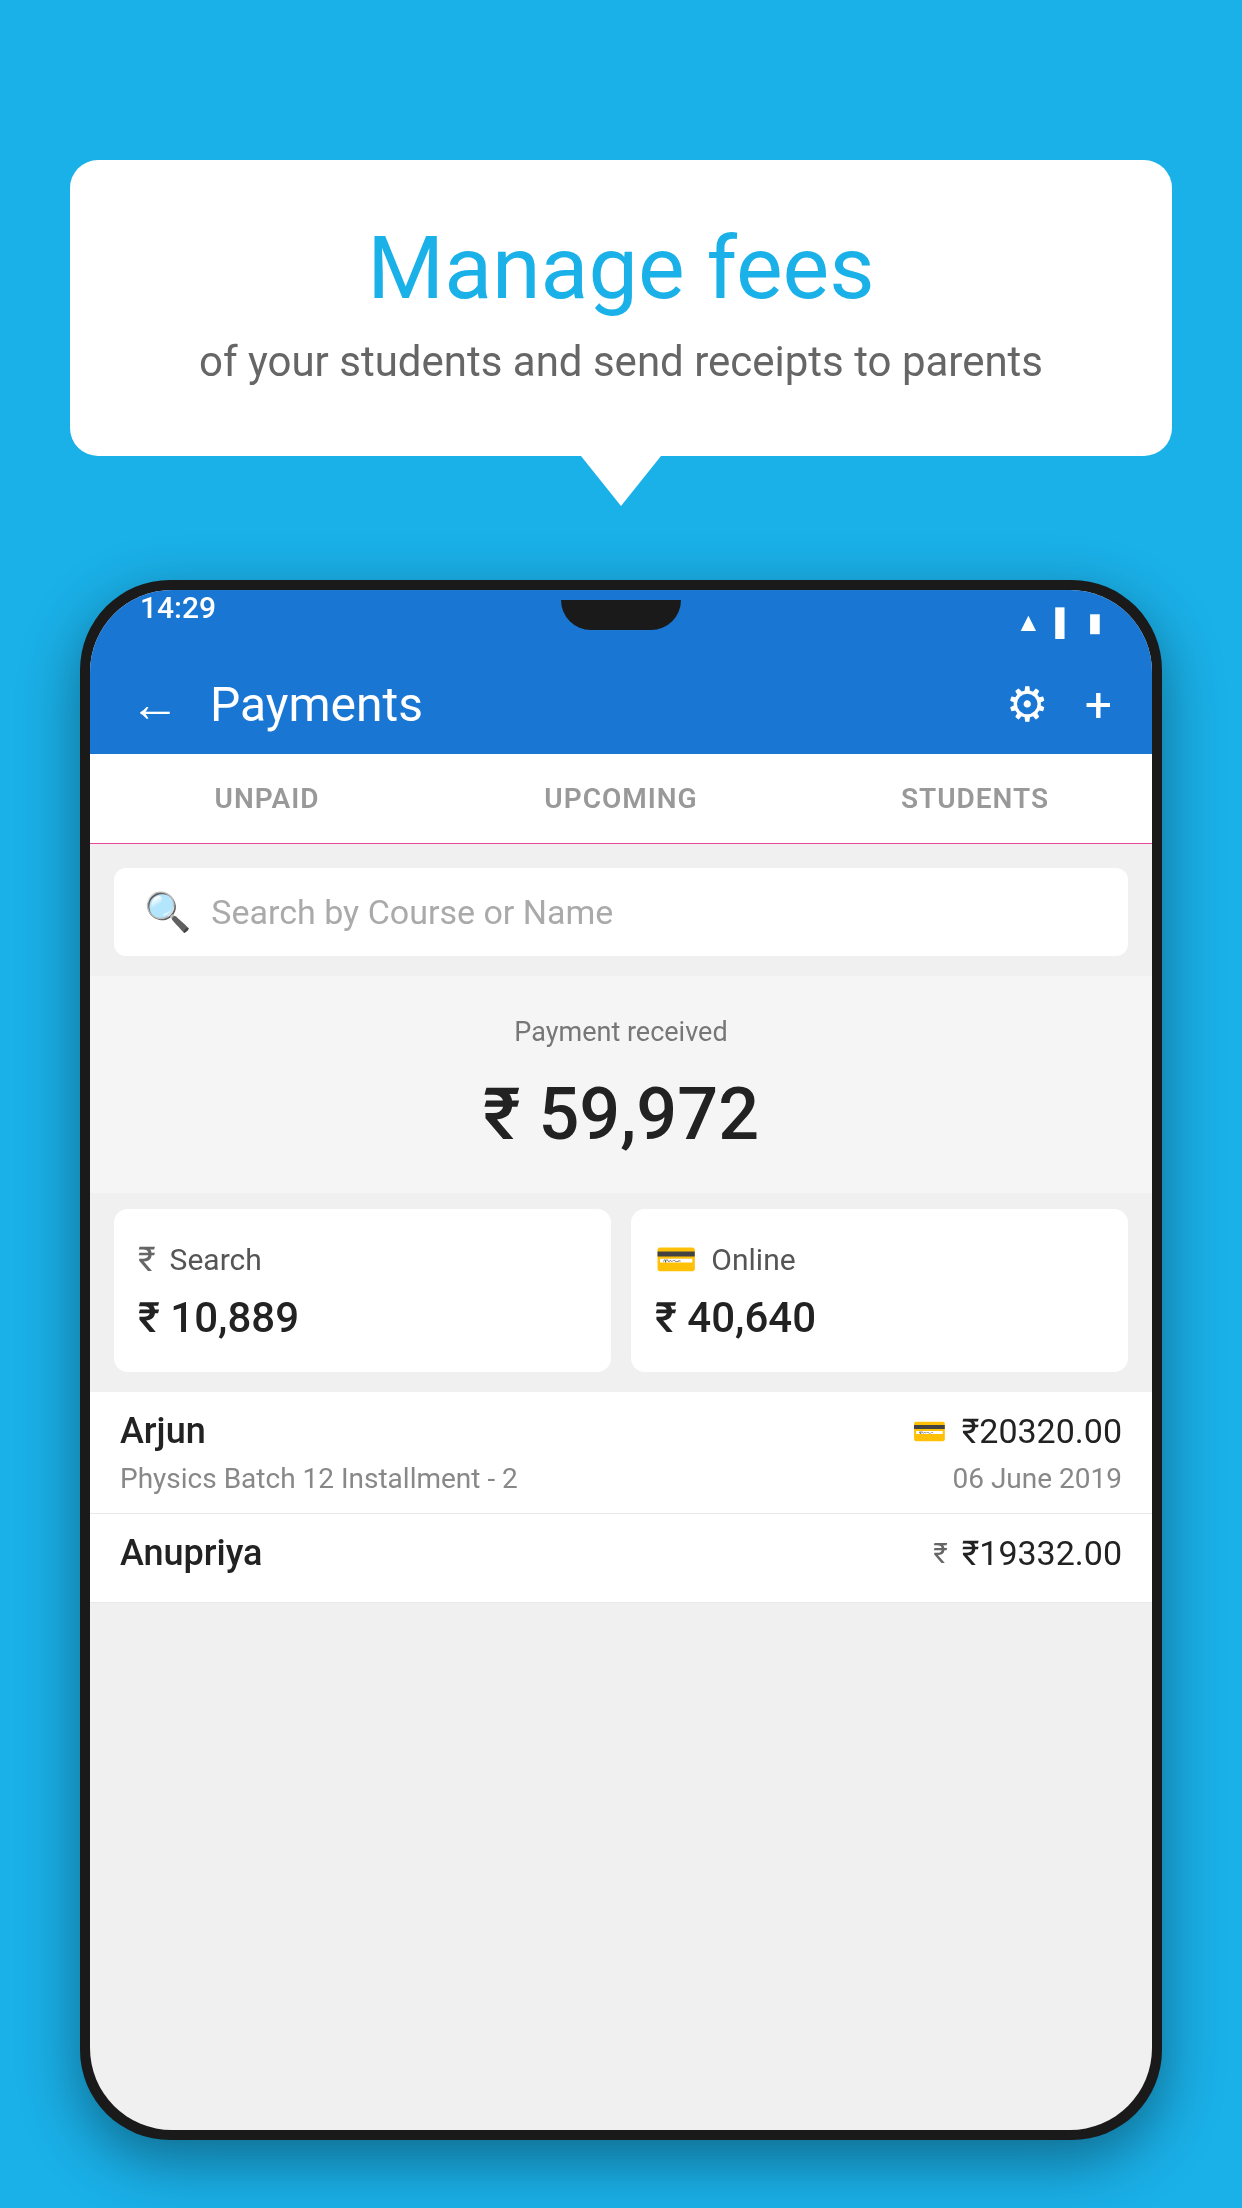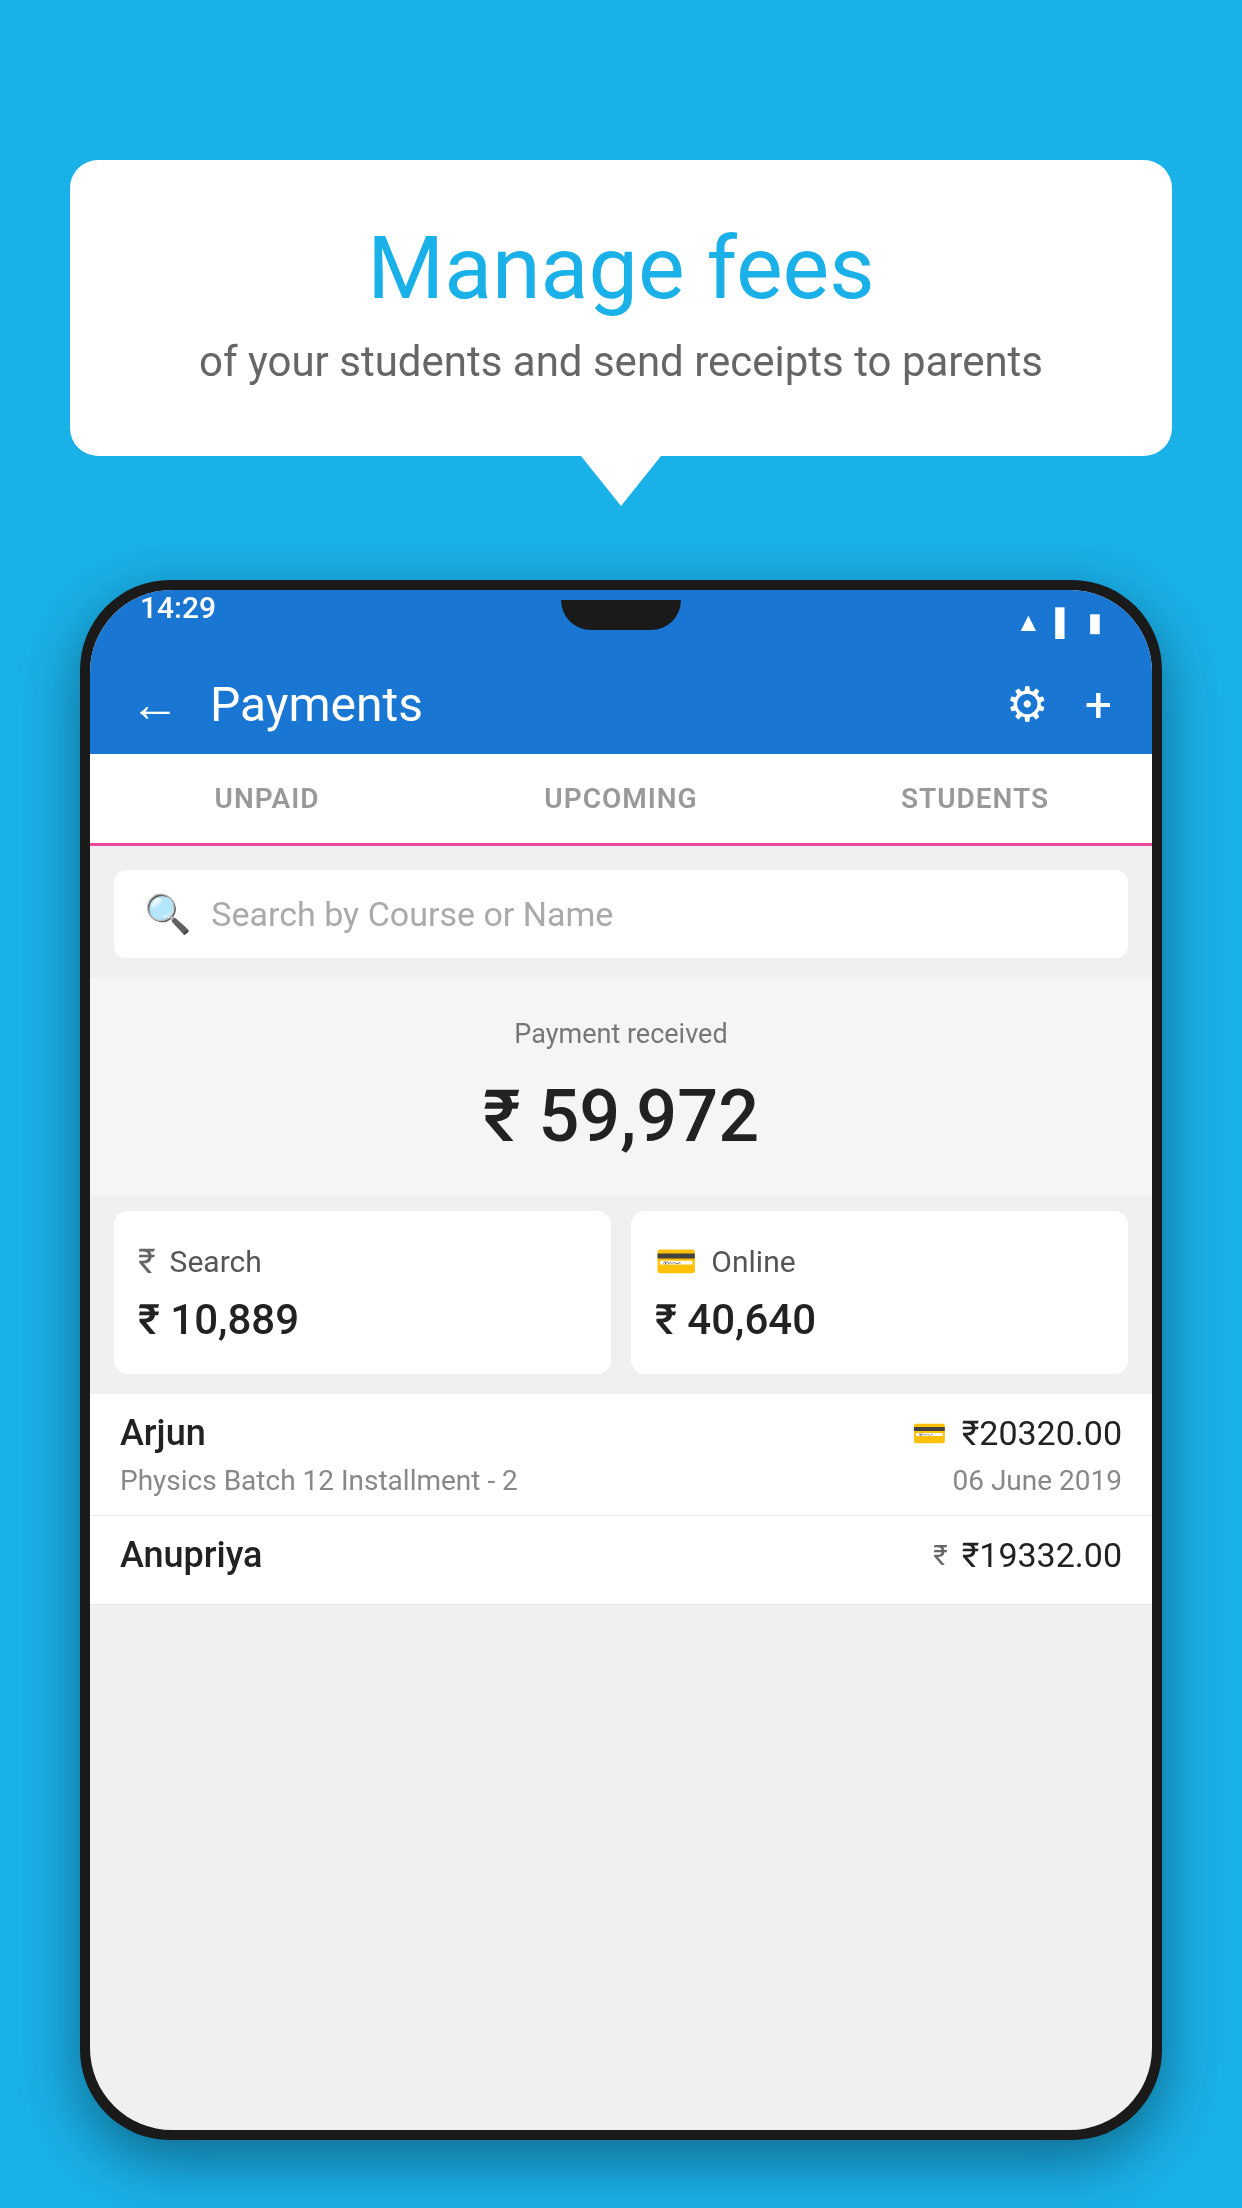--- a/index.html
+++ b/index.html
@@ -147,21 +147,21 @@
 
     .gear-icon, .plus-icon {
       color: white;
       font-size: 48px;
     }
 
     
     .tabs {
       background: white;
       display: flex;
-      border-bottom: 3px solid #ec4899;
+      border-bottom: 1px solid #ec4899;
     }
 
     .tab {
       flex: 1;
       text-align: center;
       padding: 28px 0;
       font-size: 28px;
       font-weight: 600;
       color: #999;
       letter-spacing: 1px;

